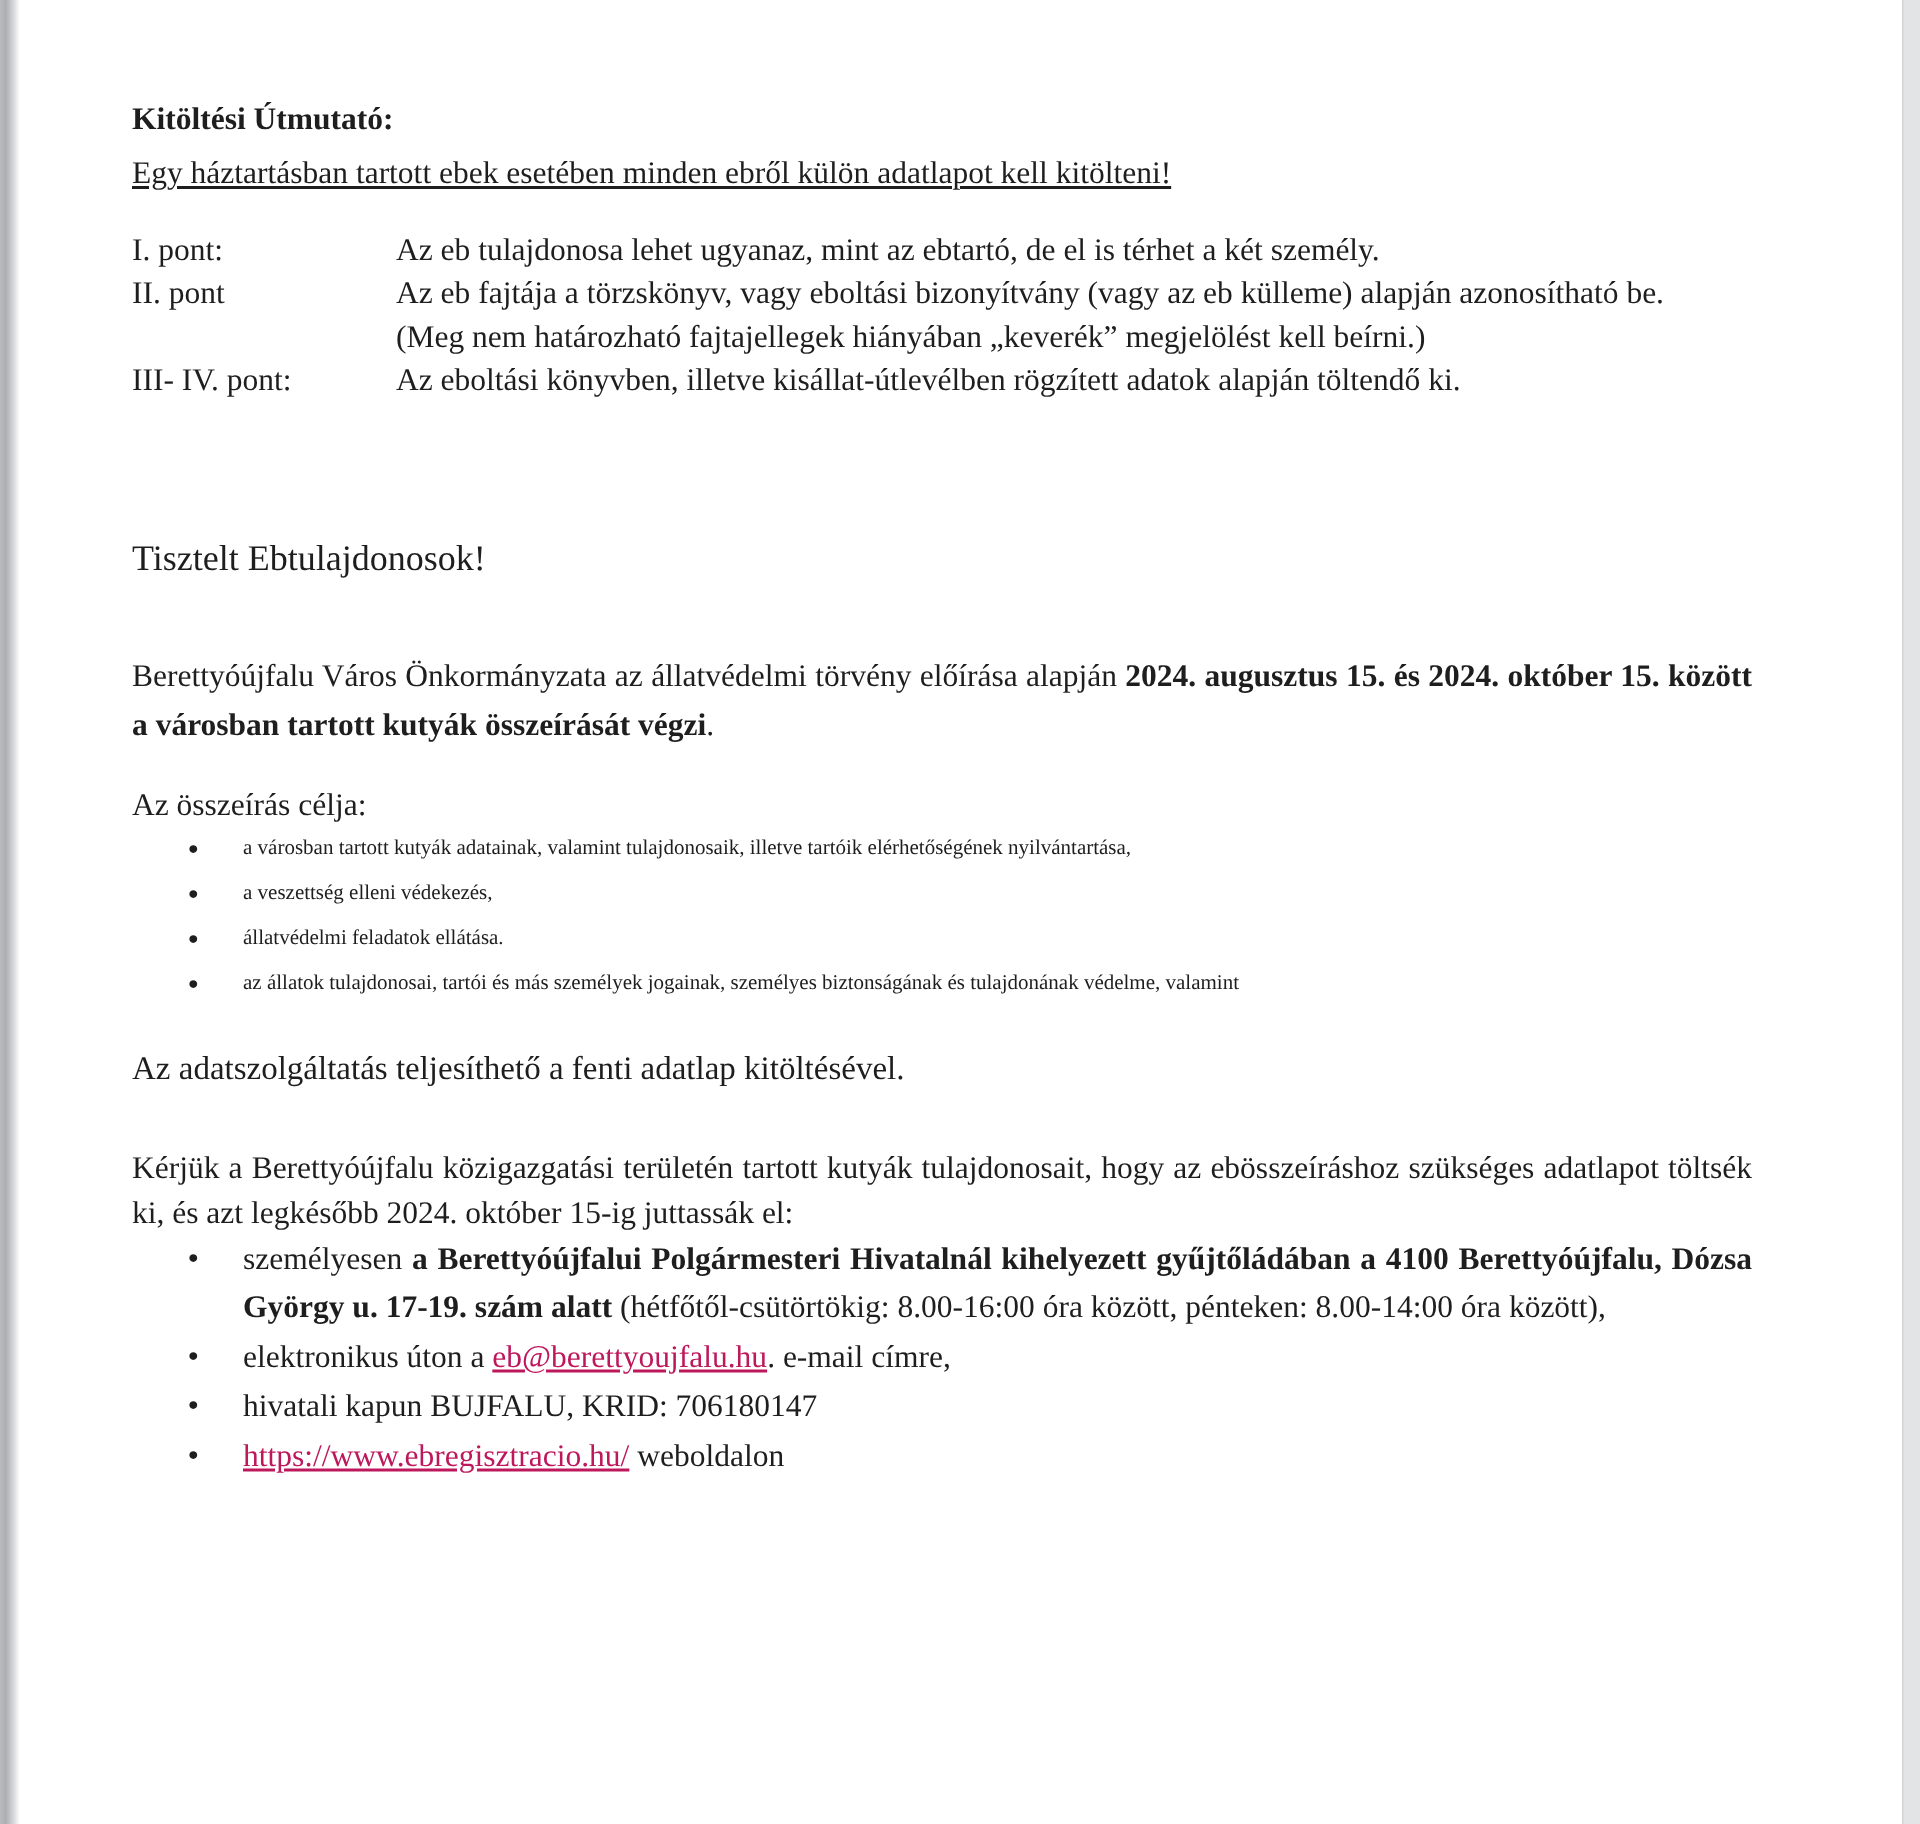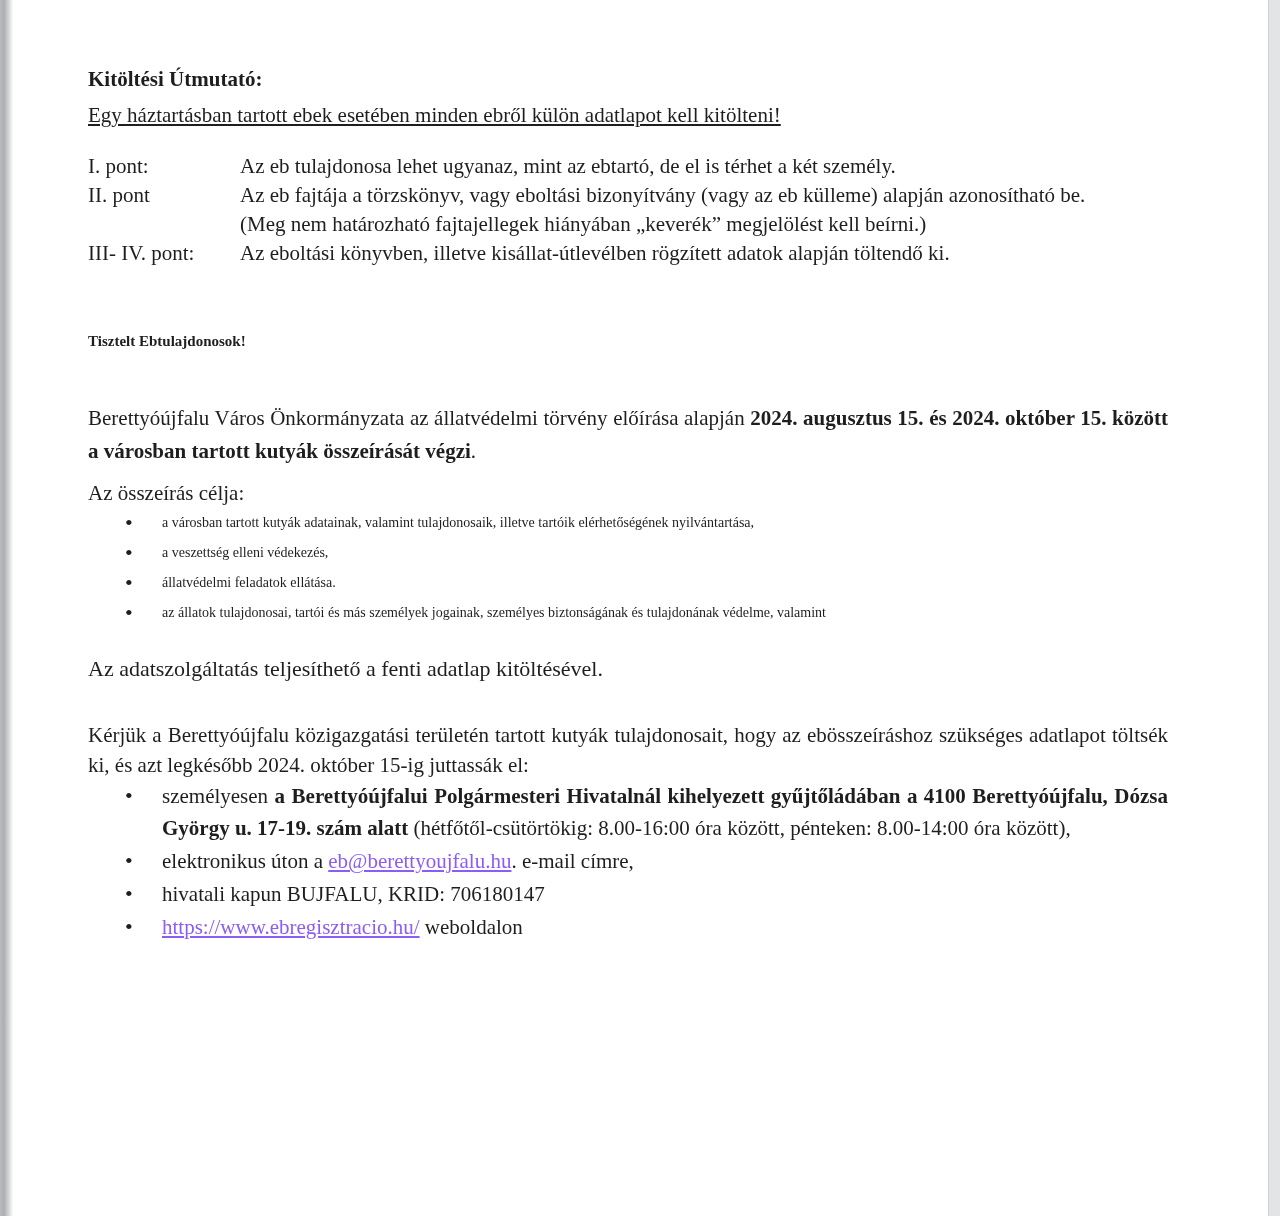--- a/index.html
+++ b/index.html
@@ -22,40 +22,40 @@
   .page{
     position:absolute;left:88px;top:64px;width:1080px;
   }
   .b{font-weight:bold;}
   .j{text-align:justify;}
   .doc-title{font-weight:bold;font-size:21px;line-height:30px;}
   .doc-subtitle{font-size:21px;line-height:30px;text-decoration:underline;margin-top:6px;}
   .points{margin-top:22px;font-size:21px;line-height:29px;}
   .point-row{display:flex;}
   .point-label{width:152px;flex:none;}
-  .point-text{flex:1;}
-  .salutation{margin-top:58px;font-weight:bold;font-size:15px;line-height:30px;}
+  .point-text{flex:1;margin-left:24px;}
+  .salutation{margin-top:90px;font-weight:normal;font-size:24px;line-height:30px;}
   .intro{margin-top:46px;font-size:21px;line-height:33px;}
-  .purpose-head{margin-top:10px;font-size:21px;line-height:30px;}
+  .purpose-head{margin-top:21px;font-size:21px;line-height:30px;}
   ul.doc-list{margin:0;padding:0;list-style:none;}
   ul.doc-list li{
     position:relative;padding-left:74px;
   }
   ul.doc-list li::before{
     content:"\2022";
     position:absolute;left:37px;top:0;
     font-size:22px;
   }
   .purpose-list{margin-top:27px;font-size:14px;}
   .purpose-list li{line-height:30px;}
   .note{margin-top:26px;font-size:22px;line-height:30px;}
   .request{margin-top:36px;font-size:21px;line-height:30px;}
   .submission-list{margin-top:28px;font-size:21px;}
   .submission-list li{line-height:32px;margin-bottom:1px;}
-  a.doc-link{color:#8b5cf6;cursor:pointer;}
+  a.doc-link{color:#be185d;cursor:pointer;}
 </style>
 </head>
 <body>
 
 <div class="edge-left"></div>
 <div class="edge-right"></div>
 
 <div class="page">
 
   <div class="doc-title">Kitöltési Útmutató:</div>

